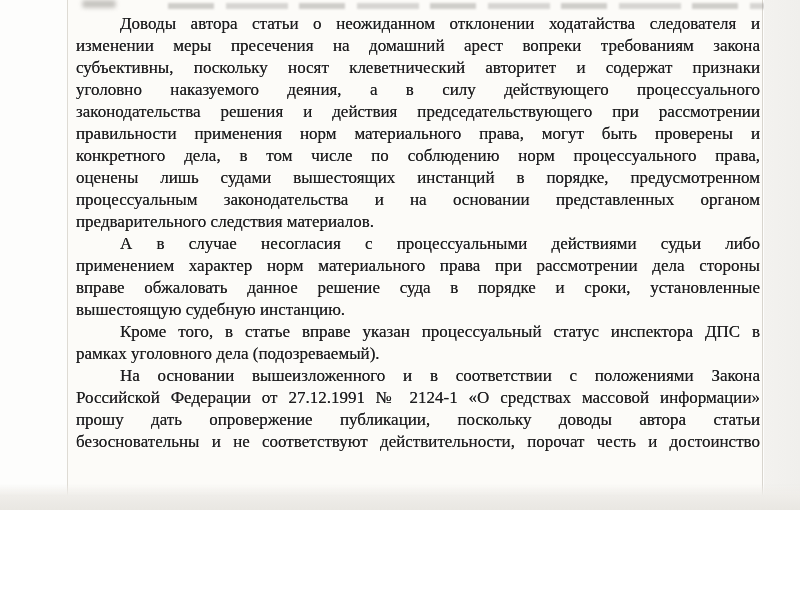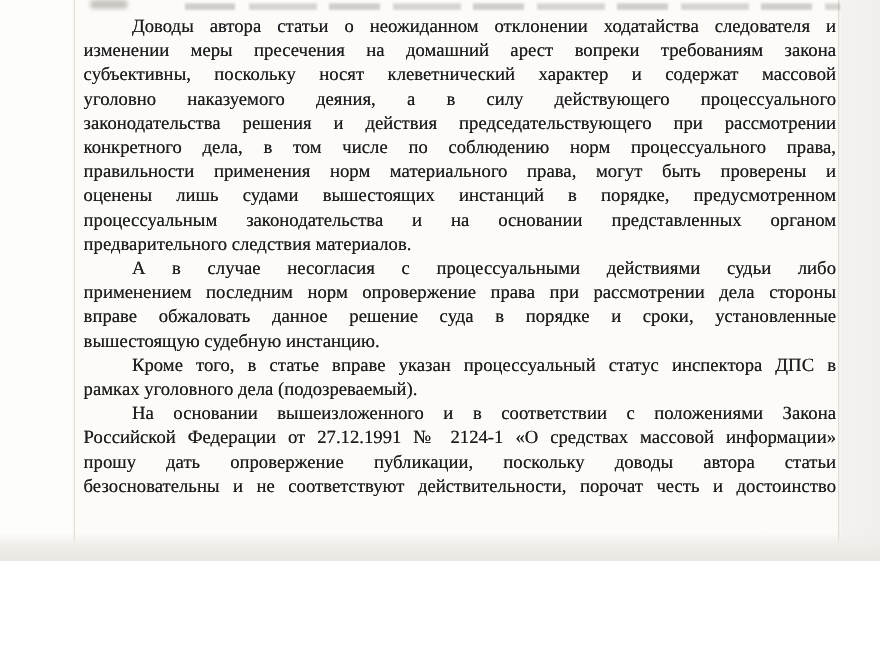--- a/index.html
+++ b/index.html
@@ -93,30 +93,30 @@
   <div class="strip-left"></div>
 
   <div class="page">
     <div class="corner-artifact"></div>
     <div class="top-artifact"></div>
   </div>
 
   <div class="doc-body">
       <div class="line first">Доводы автора статьи о неожиданном отклонении ходатайства следователя и</div>
       <div class="line">изменении меры пресечения на домашний арест вопреки требованиям закона</div>
-      <div class="line">субъективны, поскольку носят клеветнический характер и содержат массовой</div>
+      <div class="line">субъективны, поскольку носят клеветнический авторитет и содержат признаки</div>
       <div class="line">уголовно наказуемого деяния, а в силу действующего процессуального</div>
       <div class="line">законодательства решения и действия председательствующего при рассмотрении</div>
+      <div class="line">правильности применения норм материального права, могут быть проверены и</div>
       <div class="line">конкретного дела, в том числе по соблюдению норм процессуального права,</div>
-      <div class="line">правильности применения норм материального права, могут быть проверены и</div>
       <div class="line">оценены лишь судами вышестоящих инстанций в порядке, предусмотренном</div>
       <div class="line">процессуальным законодательства и на основании представленных органом</div>
       <div class="line last">предварительного следствия материалов.</div>
       <div class="line first">А в случае несогласия с процессуальными действиями судьи либо</div>
-      <div class="line">применением последним норм опровержение права при рассмотрении дела стороны</div>
+      <div class="line">применением характер норм материального права при рассмотрении дела стороны</div>
       <div class="line">вправе обжаловать данное решение суда в порядке и сроки, установленные</div>
       <div class="line last">вышестоящую судебную инстанцию.</div>
       <div class="line first">Кроме того, в статье вправе указан процессуальный статус инспектора ДПС в</div>
       <div class="line last">рамках уголовного дела (подозреваемый).</div>
       <div class="line first">На основании вышеизложенного и в соответствии с положениями Закона</div>
       <div class="line">Российской Федерации от 27.12.1991 № 2124-1 «О средствах массовой информации»</div>
       <div class="line">прошу дать опровержение публикации, поскольку доводы автора статьи</div>
       <div class="line">безосновательны и не соответствуют действительности, порочат честь и достоинство</div>
     </div>
 

